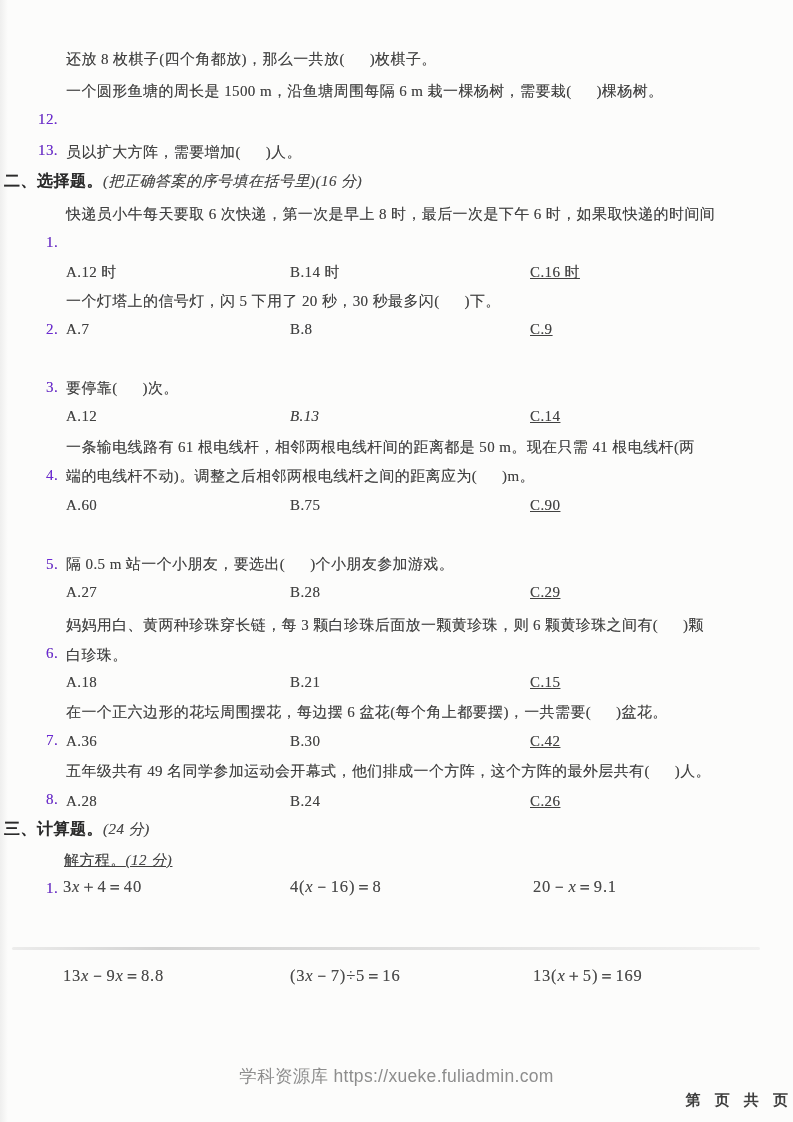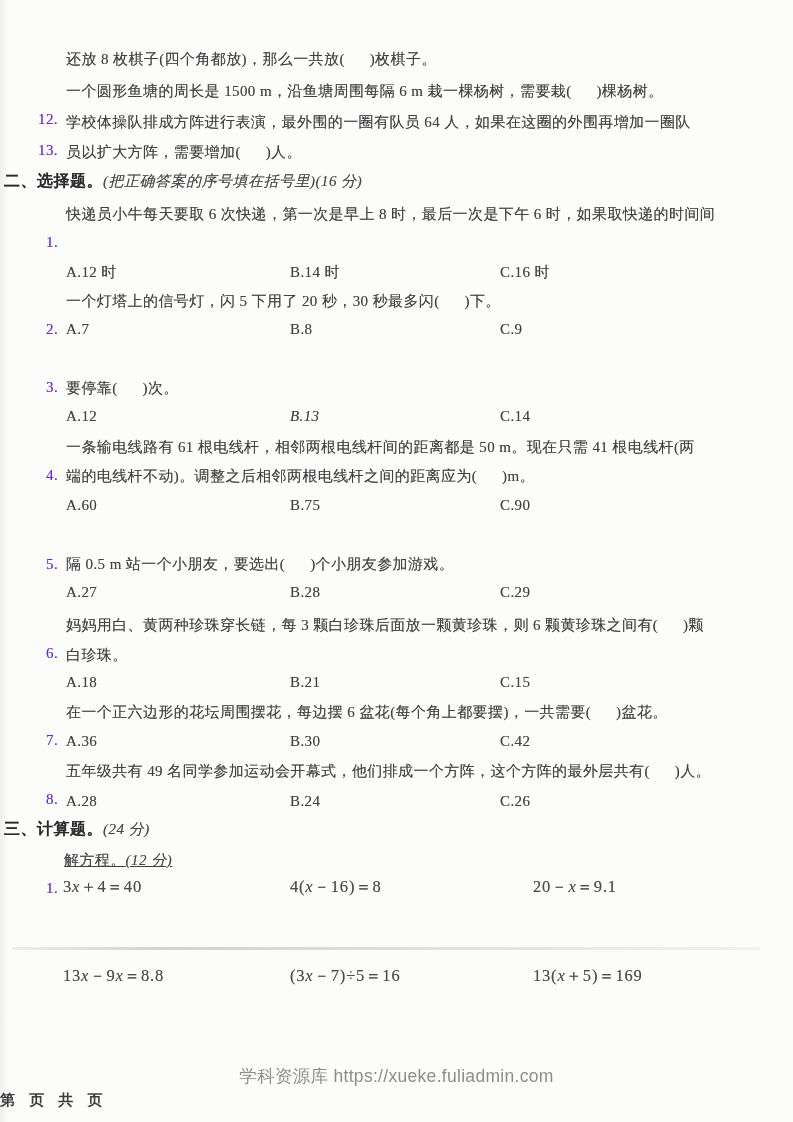--- a/index.html
+++ b/index.html
@@ -35,21 +35,21 @@
   }
   .kai{
     font-style:italic;
     font-weight:normal;
     font-size:15px;
     color:#474747;
     letter-spacing:0.5px;
   }
   .opt-a{left:66px;}
   .opt-b{left:290px;}
-  .opt-c{left:500px;}
+  .opt-c{left:530px;text-decoration:underline;}
   .eq{
     font-family:"Liberation Serif", serif;
     font-size:16.5px;
     letter-spacing:0.8px;
     color:#4a4a4a;
   }
   .eq i{font-style:italic;}
   .artifact-line{
     position:absolute;
     left:12px;top:947px;
@@ -62,21 +62,21 @@
     top:1064px;left:0;right:0;
     text-align:center;
     font-family:"Liberation Sans", sans-serif;
     font-size:17.5px;
     color:#8d8d8d;
     letter-spacing:0.3px;
   }
   .footer-page{
     position:absolute;
     top:1091px;left:0;right:0;
-    text-align:left;
+    text-align:right;
     font-family:"Liberation Sans", sans-serif;
     font-weight:bold;
     font-size:15px;
     color:#3e3e3e;
     letter-spacing:5px;
   }
   .edge-shade{
     position:absolute;top:0;left:0;width:8px;height:100%;
     background:linear-gradient(90deg, rgba(120,120,120,0.10), rgba(120,120,120,0));
   }
@@ -86,21 +86,20 @@
 
 <div class="page">
   <div class="edge-shade"></div>
 
   <div class="row" style="top:48px;left:66px;">还放 8 枚棋子(四个角都放)，那么一共放(      )枚棋子。</div>
 
   <div class="row qnum" style="top:80px;left:38px;">12.</div>
   <div class="row" style="top:80px;left:66px;">一个圆形鱼塘的周长是 1500 m，沿鱼塘周围每隔 6 m 栽一棵杨树，需要栽(      )棵杨树。</div>
 
   <div class="row qnum" style="top:111px;left:38px;">13.</div>
-  <div class="row" style="top:111px;left:66px;">学校体操队排成方阵进行表演，最外围的一圈有队员 64 人，如果在这圈的外围再增加一圈队</div>
   <div class="row" style="top:141px;left:66px;">员以扩大方阵，需要增加(      )人。</div>
 
   <div class="row" style="top:170px;left:4px;"><span class="sec-head">二、选择题。</span><span class="kai">(把正确答案的序号填在括号里)(16 分)</span></div>
 
   <div class="row qnum" style="top:203px;left:46px;">1.</div>
   <div class="row" style="top:203px;left:66px;">快递员小牛每天要取 6 次快递，第一次是早上 8 时，最后一次是下午 6 时，如果取快递的时间间</div>
   <div class="row opt-a" style="top:261px;">A.12 时</div>
   <div class="row opt-b" style="top:261px;">B.14 时</div>
   <div class="row opt-c" style="top:261px;">C.16 时</div>
 

